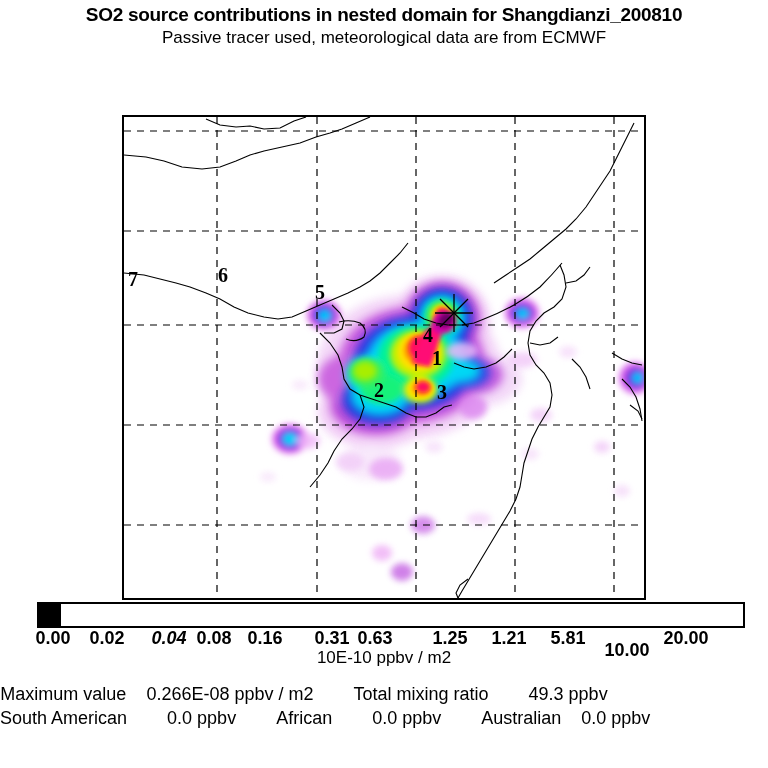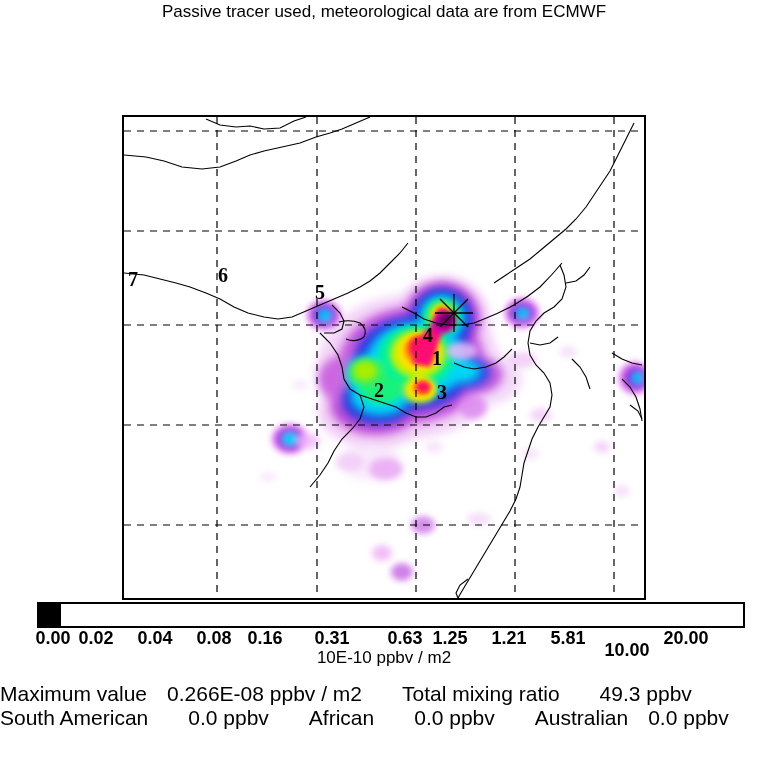--- a/index.html
+++ b/index.html
@@ -34,27 +34,28 @@
   .band{height:100%;display:flex;border-right:2px solid #000;box-sizing:border-box;}
   .band:last-child{border-right:none;}
   .cell{height:100%;flex:1 1 auto;}
   #cticks{position:absolute;left:0;top:26px;width:708px;height:22px;}
   .ctick{position:absolute;top:0;font-size:18px;font-weight:bold;
          transform:translateX(-50%);white-space:nowrap;}
   #cbunit{position:absolute;left:0;top:648px;width:768px;text-align:center;font-size:17px;}
 
   
   #stats{position:absolute;left:0;top:682px;width:768px;}
-  .srow{display:block;width:608px;font-size:21px;line-height:24px;white-space:pre;}
+  .srow{display:block;width:608px;text-align:center;font-size:18px;line-height:24px;white-space:pre;}
   .srow .g{display:inline-block;width:20px;}
 </style>
 </head>
 <body>
 
 <div class="hdr">
+  <div id="title">SO2 source contributions in nested domain for Shangdianzi_200810</div>
   <div class="sub">Passive tracer used, meteorological data are from ECMWF</div>
 </div>
 
 <div id="plot">
   <svg id="field" viewBox="0 0 520 481" preserveAspectRatio="none">
     <defs>
       <filter id="blr" x="-60%" y="-60%" width="220%" height="220%">
         <feGaussianBlur stdDeviation="5"></feGaussianBlur>
       </filter>
       <filter id="blrS" x="-70%" y="-70%" width="240%" height="240%">
@@ -333,26 +334,26 @@
         <div class="cell" style="background: rgb(192, 0, 176);"></div>
         <div class="cell" style="background: rgb(172, 0, 160);"></div>
         <div class="cell" style="background: rgb(151, 0, 144);"></div>
         <div class="cell" style="background: rgb(131, 0, 128);"></div>
         <div class="cell" style="background: rgb(110, 0, 112);"></div>
         <div class="cell" style="background: rgb(90, 0, 96);"></div>
       </div>
     </div>
   <div id="cticks">
       <div class="ctick" style="left: 16px;">0.00</div>
-      <div class="ctick" style="left: 59px; text-align: center;">0.02</div>
-      <div class="ctick" style="left: 118px;">0.04</div>
+      <div class="ctick" style="left: 70px; text-align: center;">0.02</div>
+      <div class="ctick" style="left: 132px; font-style: italic;">0.04</div>
       <div class="ctick" style="left: 177px;">0.08</div>
       <div class="ctick" style="left: 228px;">0.16</div>
       <div class="ctick" style="left: 295px;">0.31</div>
-      <div class="ctick" style="left: 364px; padding-left: 8px;">0.63</div>
+      <div class="ctick" style="left: 334px; padding-left: 8px;">0.63</div>
       <div class="ctick" style="left: 413px;">1.25</div>
       <div class="ctick" style="left: 472px;">1.21</div>
       <div class="ctick" style="left: 531px;">5.81</div>
       <div class="ctick" style="left: 590px; margin-top: 12px;">10.00</div>
       <div class="ctick" style="left: 649px;">20.00</div>
     </div>
 </div>
 <div id="cbunit">10E-10 ppbv / m2</div>
 
 <div id="stats">

